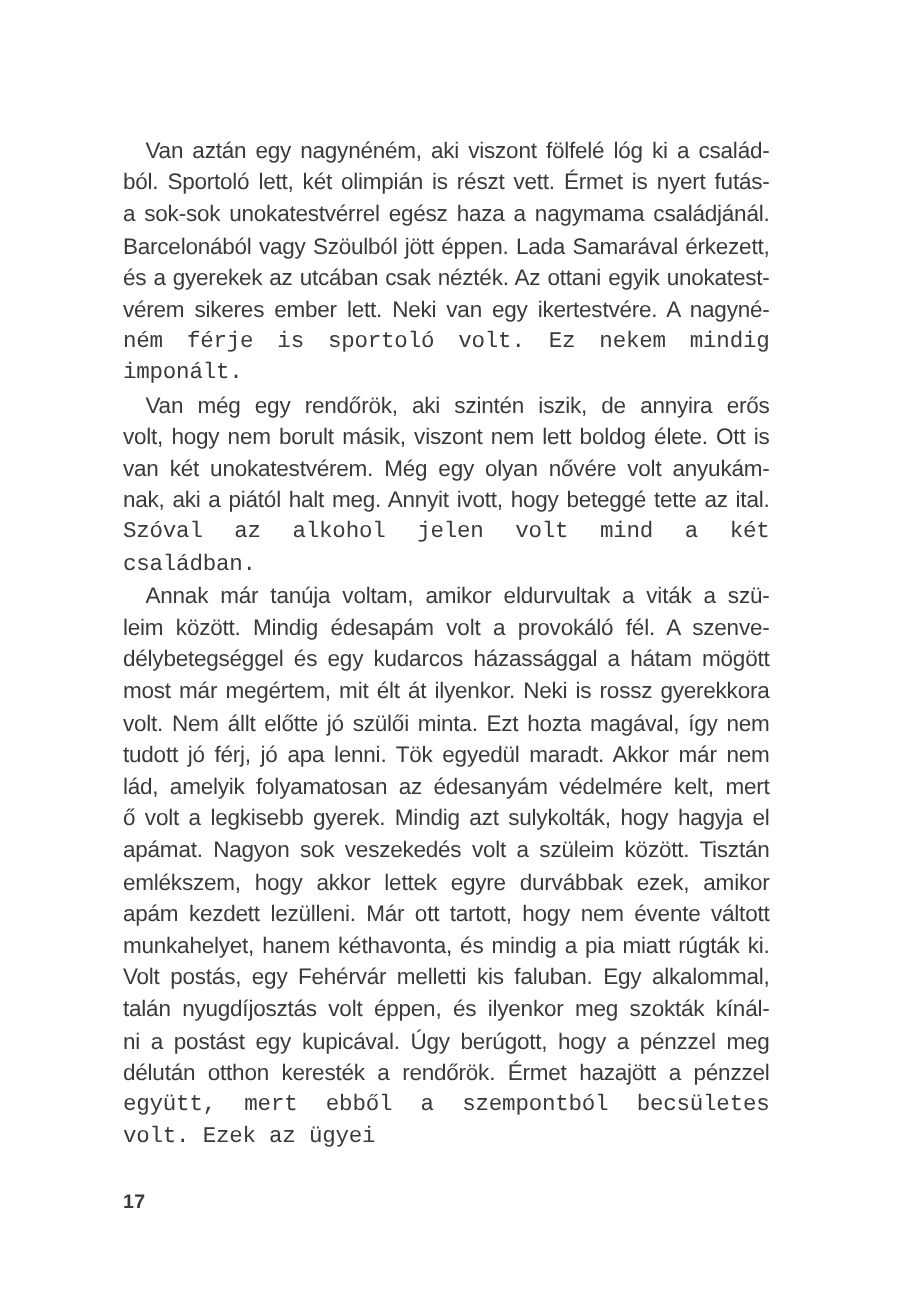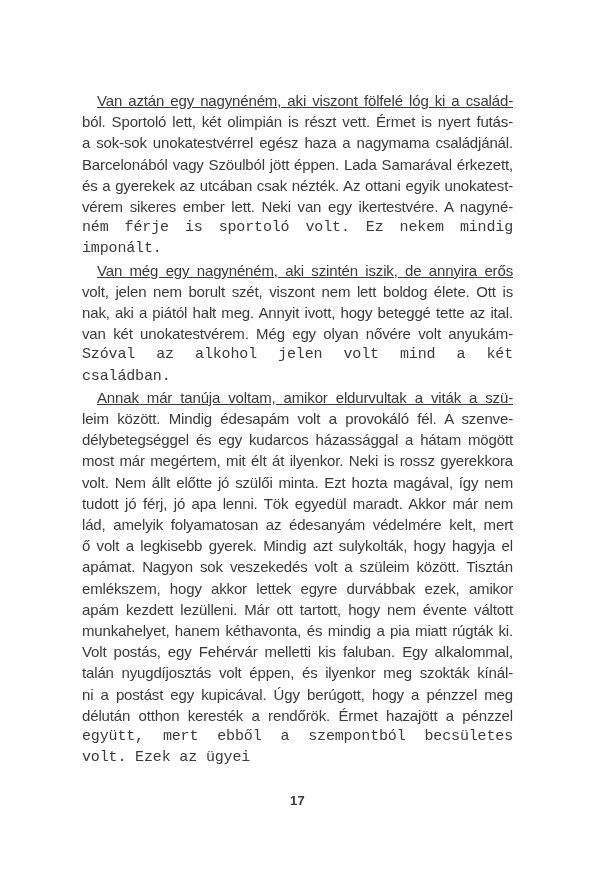--- a/index.html
+++ b/index.html
@@ -25,54 +25,53 @@
     line-height: 21.2px;
     letter-spacing: -0.15px;
   }
   .text-line {
     text-align: justify;
     text-align-last: justify;
     white-space: normal;
   }
   .text-line.first {
     text-indent: 15px;
-    text-decoration: underline;
   }
   .text-line.last {
     text-align-last: left;
     font-family: Liberation Mono, monospace;
   }
   .page-number {
     position: absolute;
     left: 82px;
     top: 793px;
     width: 431px;
-    text-align: center;
+    text-align: left;
     color: #3a3a3a;
     font-size: 13px;
     font-weight: bold;
     letter-spacing: 0.2px;
   }
 </style>
 </head>
 <body>
 
 <div class="book-page">
   <div class="text-block">
       <div class="text-line first">Van aztán egy nagynéném, aki viszont fölfelé lóg ki a család-</div>
       <div class="text-line">ból. Sportoló lett, két olimpián is részt vett. Érmet is nyert futás-</div>
       <div class="text-line">a sok-sok unokatestvérrel egész haza a nagymama családjánál.</div>
       <div class="text-line">Barcelonából vagy Szöulból jött éppen. Lada Samarával érkezett,</div>
       <div class="text-line">és a gyerekek az utcában csak nézték. Az ottani egyik unokatest-</div>
       <div class="text-line">vérem sikeres ember lett. Neki van egy ikertestvére. A nagyné-</div>
       <div class="text-line last">ném férje is sportoló volt. Ez nekem mindig imponált.</div>
-      <div class="text-line first">Van még egy nagynéném, aki szintén iszik, de annyira erős</div>
-      <div class="text-line">volt, jelen nem borult szét, viszont nem lett boldog élete. Ott is</div>
+      <div class="text-line first">Van még egy rendőrök, aki szintén iszik, de annyira erős</div>
+      <div class="text-line">volt, hogy nem borult másik, viszont nem lett boldog élete. Ott is</div>
+      <div class="text-line">van két unokatestvérem. Még egy olyan nővére volt anyukám-</div>
       <div class="text-line">nak, aki a piától halt meg. Annyit ivott, hogy beteggé tette az ital.</div>
-      <div class="text-line">van két unokatestvérem. Még egy olyan nővére volt anyukám-</div>
       <div class="text-line last">Szóval az alkohol jelen volt mind a két családban.</div>
       <div class="text-line first">Annak már tanúja voltam, amikor eldurvultak a viták a szü-</div>
       <div class="text-line">leim között. Mindig édesapám volt a provokáló fél. A szenve-</div>
       <div class="text-line">délybetegséggel és egy kudarcos házassággal a hátam mögött</div>
       <div class="text-line">most már megértem, mit élt át ilyenkor. Neki is rossz gyerekkora</div>
       <div class="text-line">volt. Nem állt előtte jó szülői minta. Ezt hozta magával, így nem</div>
       <div class="text-line">tudott jó férj, jó apa lenni. Tök egyedül maradt. Akkor már nem</div>
       <div class="text-line">lád, amelyik folyamatosan az édesanyám védelmére kelt, mert</div>
       <div class="text-line">ő volt a legkisebb gyerek. Mindig azt sulykolták, hogy hagyja el</div>
       <div class="text-line">apámat. Nagyon sok veszekedés volt a szüleim között. Tisztán</div>

